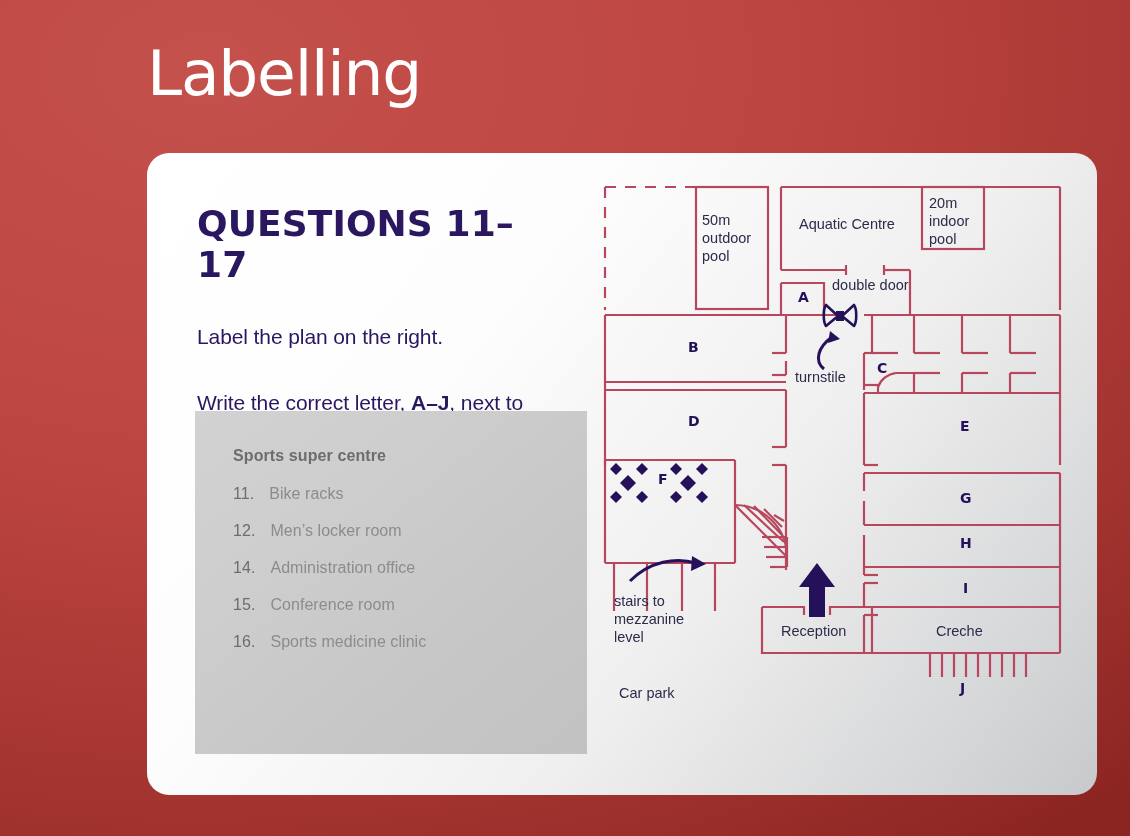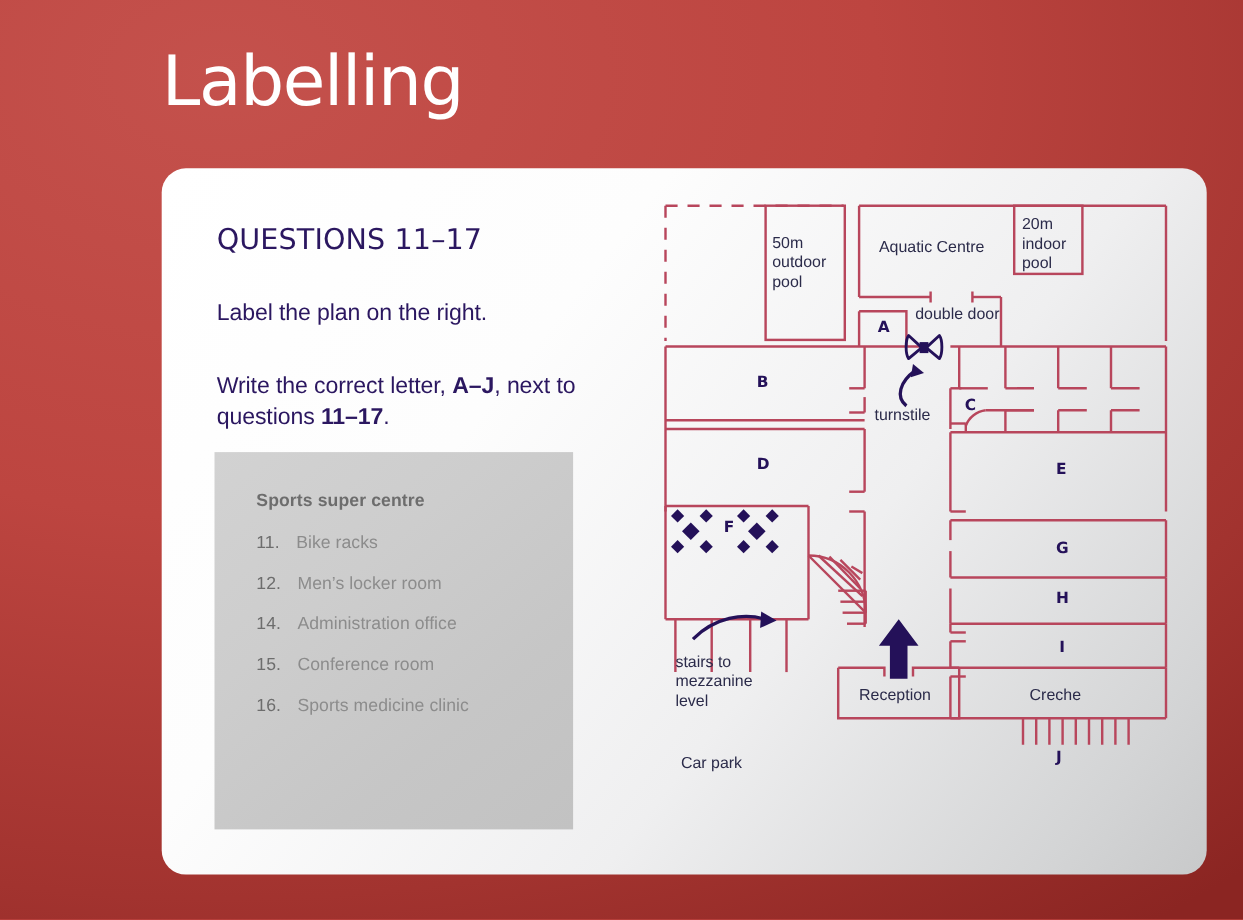--- a/index.html
+++ b/index.html
@@ -49,41 +49,41 @@
 
   
   #left-col {
     position: absolute;
     left: 50px;
     top: 50px;
     width: 345px;
   }
 
   #questions-heading {
-    font-size: 26px;
-    font-weight: normal;
+    font-size: 36px;
+    font-weight: bold;
     color: #2b1760;
     letter-spacing: 0.1px;
     font-family: "DejaVu Sans", sans-serif;
   }
 
   .instruction {
     margin-top: 38px;
     font-size: 21px;
     line-height: 1.34;
     color: #2b1760;
     letter-spacing: -0.1px;
   }
   .instruction b { font-weight: bold; }
 
   #answer-panel {
     position: absolute;
     left: 48px;
     top: 258px;
-    width: 326px;
+    width: 392px;
     height: 343px;
     background: linear-gradient(140deg, #d2d2d2 0%, #cdcdcd 35%, #c6c6c6 70%, #c2c2c2 100%);
     padding: 36px 40px 0 38px;
   }
 
   #answer-panel-title {
     font-size: 16px;
     font-weight: bold;
     color: #6d6d6d;
     margin-bottom: 20px;

